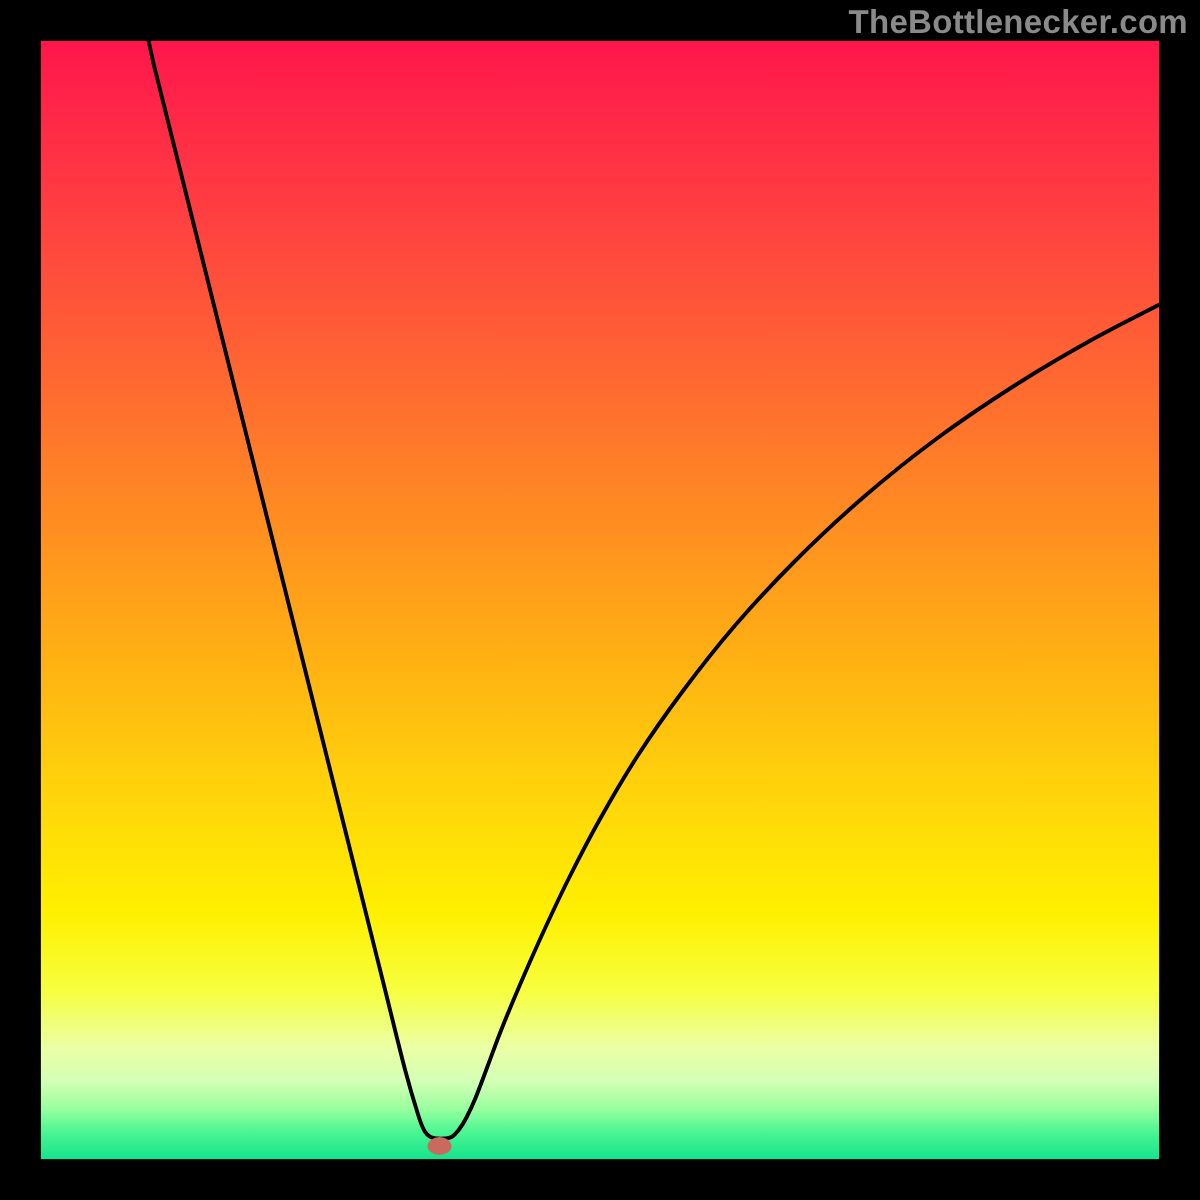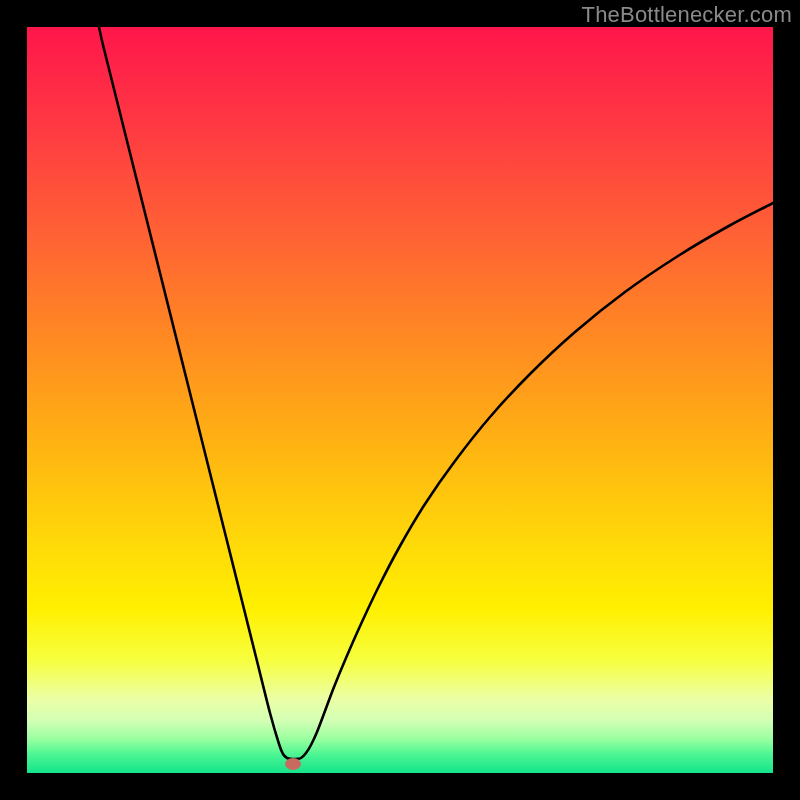--- a/index.html
+++ b/index.html
@@ -22,20 +22,21 @@
     display: block;
   }
   .watermark {
     position: absolute;
     top: 2px;
     right: 8px;
     font-family: Arial, Helvetica, sans-serif;
     font-size: 22px;
     color: #8a8a8a;
     letter-spacing: 0.2px;
+    font-weight: bold;
   }
 </style>
 </head>
 <body>
 
 <div class="frame">
   <svg id="chart-svg" viewBox="0 0 746 746" width="746" height="746">
     <defs>
       <linearGradient id="bg-grad" x1="0" y1="0" x2="0" y2="1">
           <stop offset="0%" stop-color="#ff164b"></stop>

